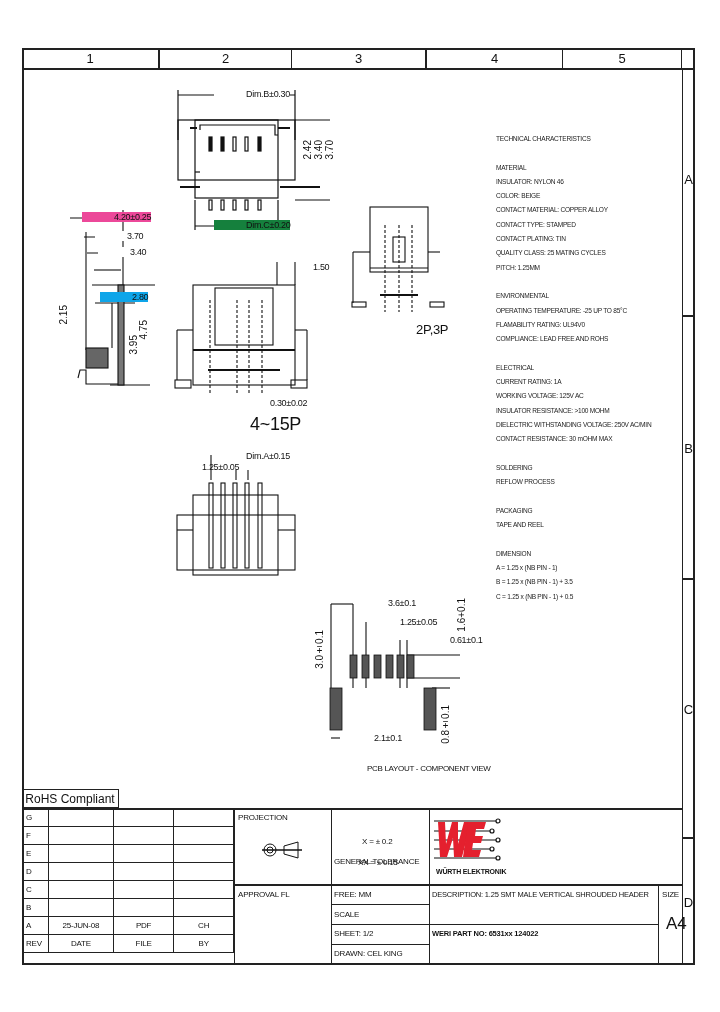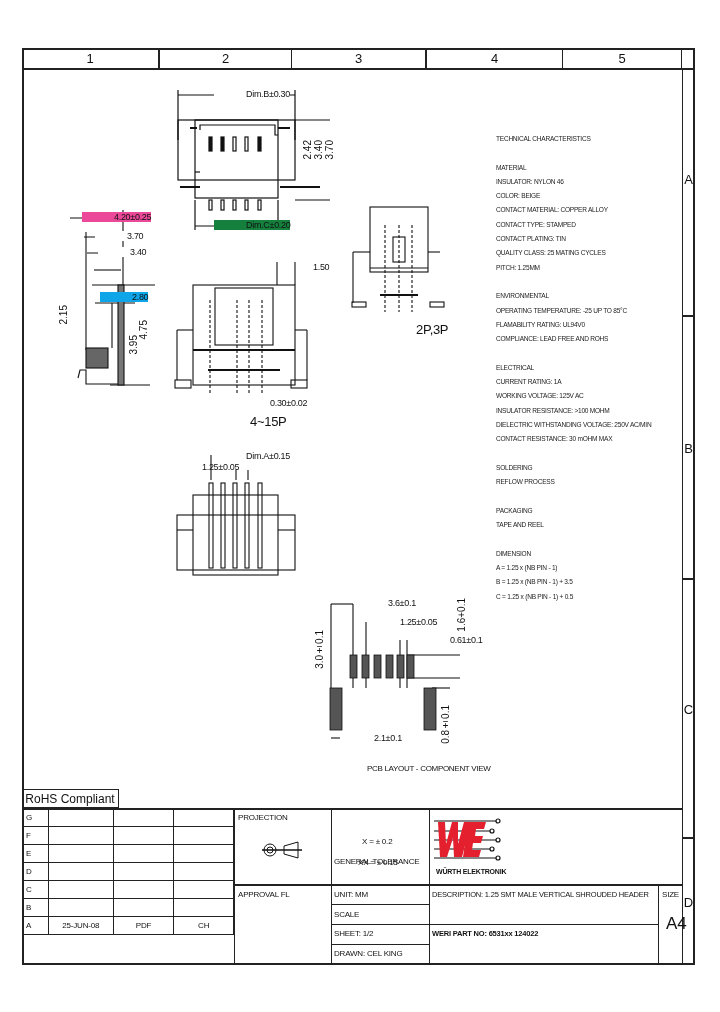--- a/index.html
+++ b/index.html
@@ -163,21 +163,21 @@
 <div class="dim" style="left:82px;top:212px;background:#ec4899;">4.20±0.25</div>
 <div class="dim" style="left:95px;top:231px;background:#fff;">3.70</div>
 <div class="dim" style="left:98px;top:247px;background:#fff;">3.40</div>
 <div class="dim" style="left:100px;top:256px;background:#0ea5e9;margin-top:36px;">2.80</div>
 <div class="vdim" style="left:58px;top:305px;">2.15</div>
 <div class="vdim" style="left:128px;top:335px;">3.95</div>
 <div class="vdim" style="left:138px;top:320px;">4.75</div>
 
 <div class="dim" style="left:281px;top:262px;">1.50</div>
 <div class="dim" style="left:238px;top:398px;">0.30±0.02</div>
-<div class="dim" style="left:218px;top:414px;font-size:13px;">4~15P</div>
+<div class="dim" style="left:218px;top:414px;font-size:18px;">4~15P</div>
 <div class="dim" style="left:384px;top:322px;font-size:13px;">2P,3P</div>
 
 <div class="dim" style="left:170px;top:462px;">1.25±0.05</div>
 <div class="dim" style="left:214px;top:451px;">Dim.A±0.15</div>
 
 <div class="dim" style="left:356px;top:598px;">3.6±0.1</div>
 <div class="dim" style="left:368px;top:617px;">1.25±0.05</div>
 <div class="dim" style="left:418px;top:635px;">0.61±0.1</div>
 <div class="vdim" style="left:456px;top:598px;">1.6+0.1</div>
 <div class="vdim" style="left:314px;top:630px;">3.0±0.1</div>
@@ -265,20 +265,26 @@
         <td>B</td>
         <td></td>
         <td></td>
         <td></td>
       </tr>
   <tr>
         <td>A</td>
         <td style="text-align:center">25-JUN-08</td>
         <td style="text-align:center">PDF</td>
         <td style="text-align:center">CH</td>
+      </tr>
+  <tr>
+        <td>REV</td>
+        <td style="text-align:center">DATE</td>
+        <td style="text-align:center">FILE</td>
+        <td style="text-align:center">BY</td>
       </tr>
 </tbody>
   </table>
 
 <div class="abs" style="left:22px;top:808px;width:660px;height:2px;background:#222;"></div>
 <div class="abs" style="left:234px;top:884px;width:448px;height:2px;background:#222;"></div>
 <div class="abs" style="left:234px;top:808px;width:1px;height:157px;background:#222;"></div>
 <div class="abs" style="left:331px;top:808px;width:1px;height:157px;background:#222;"></div>
 <div class="abs" style="left:429px;top:808px;width:1px;height:157px;background:#222;"></div>
 <div class="abs" style="left:658px;top:884px;width:1px;height:81px;background:#222;"></div>
@@ -311,21 +317,21 @@
     <line x1="2" y1="33" x2="58" y2="33"></line>
       <circle cx="60" cy="33" r="2"></circle>
     <line x1="2" y1="42" x2="64" y2="42"></line>
       <circle cx="66" cy="42" r="2"></circle>
   </g>
   <polygon points="6,6 13,6 14,28 20,6 26,6 26,28 32,6 39,6 30,41 22,41 21,22 15,41 8,41" fill="#e4202e"></polygon>
   <polygon points="36,6 54,6 52,13 44,13 43,20 51,20 49,27 41,27 40,34 49,34 47,41 31,41" fill="#e4202e"></polygon>
 </svg>
 <div class="lbl" style="left:436px;top:868px;font-size:7px;font-weight:bold;">WÜRTH ELEKTRONIK</div>
 
-<div class="lbl" style="left:334px;top:890px;">UNIT: MM</div>
+<div class="lbl" style="left:334px;top:890px;">FREE: MM</div>
 <div class="lbl" style="left:334px;top:910px;">SCALE</div>
 <div class="lbl" style="left:334px;top:929px;">SHEET: 1/2</div>
 <div class="lbl" style="left:334px;top:949px;">DRAWN: CEL KING</div>
 
 <div class="lbl" style="left:432px;top:890px;font-weight:normal;font-size:7.5px;">DESCRIPTION: 1.25 SMT MALE VERTICAL SHROUDED HEADER</div>
 <div class="lbl" style="left:432px;top:929px;font-weight:bold;font-size:7.5px;">WERI PART NO: 6531xx 124022</div>
 <div class="lbl" style="left:662px;top:890px;">SIZE</div>
 <div class="lbl" style="left:666px;top:914px;font-size:17px;font-weight:normal;">A4</div>
 
 </body></html>

